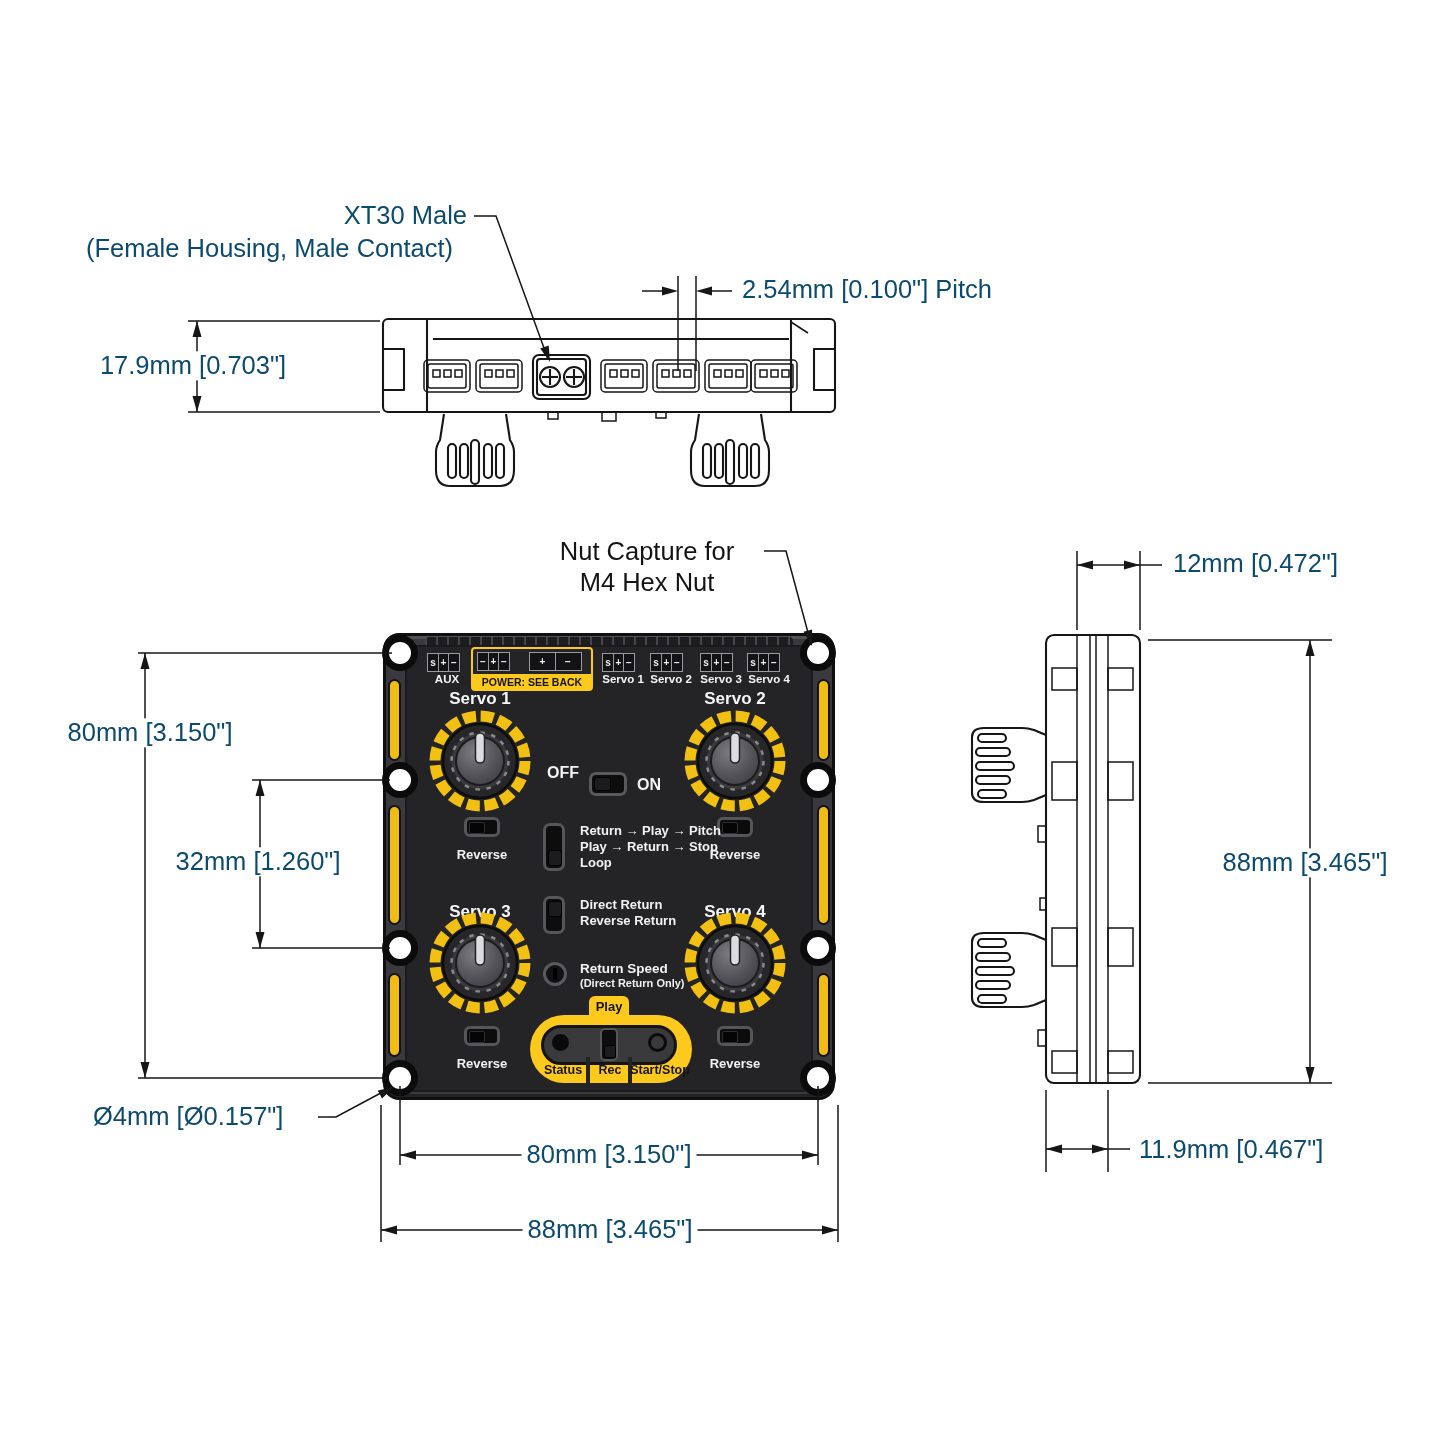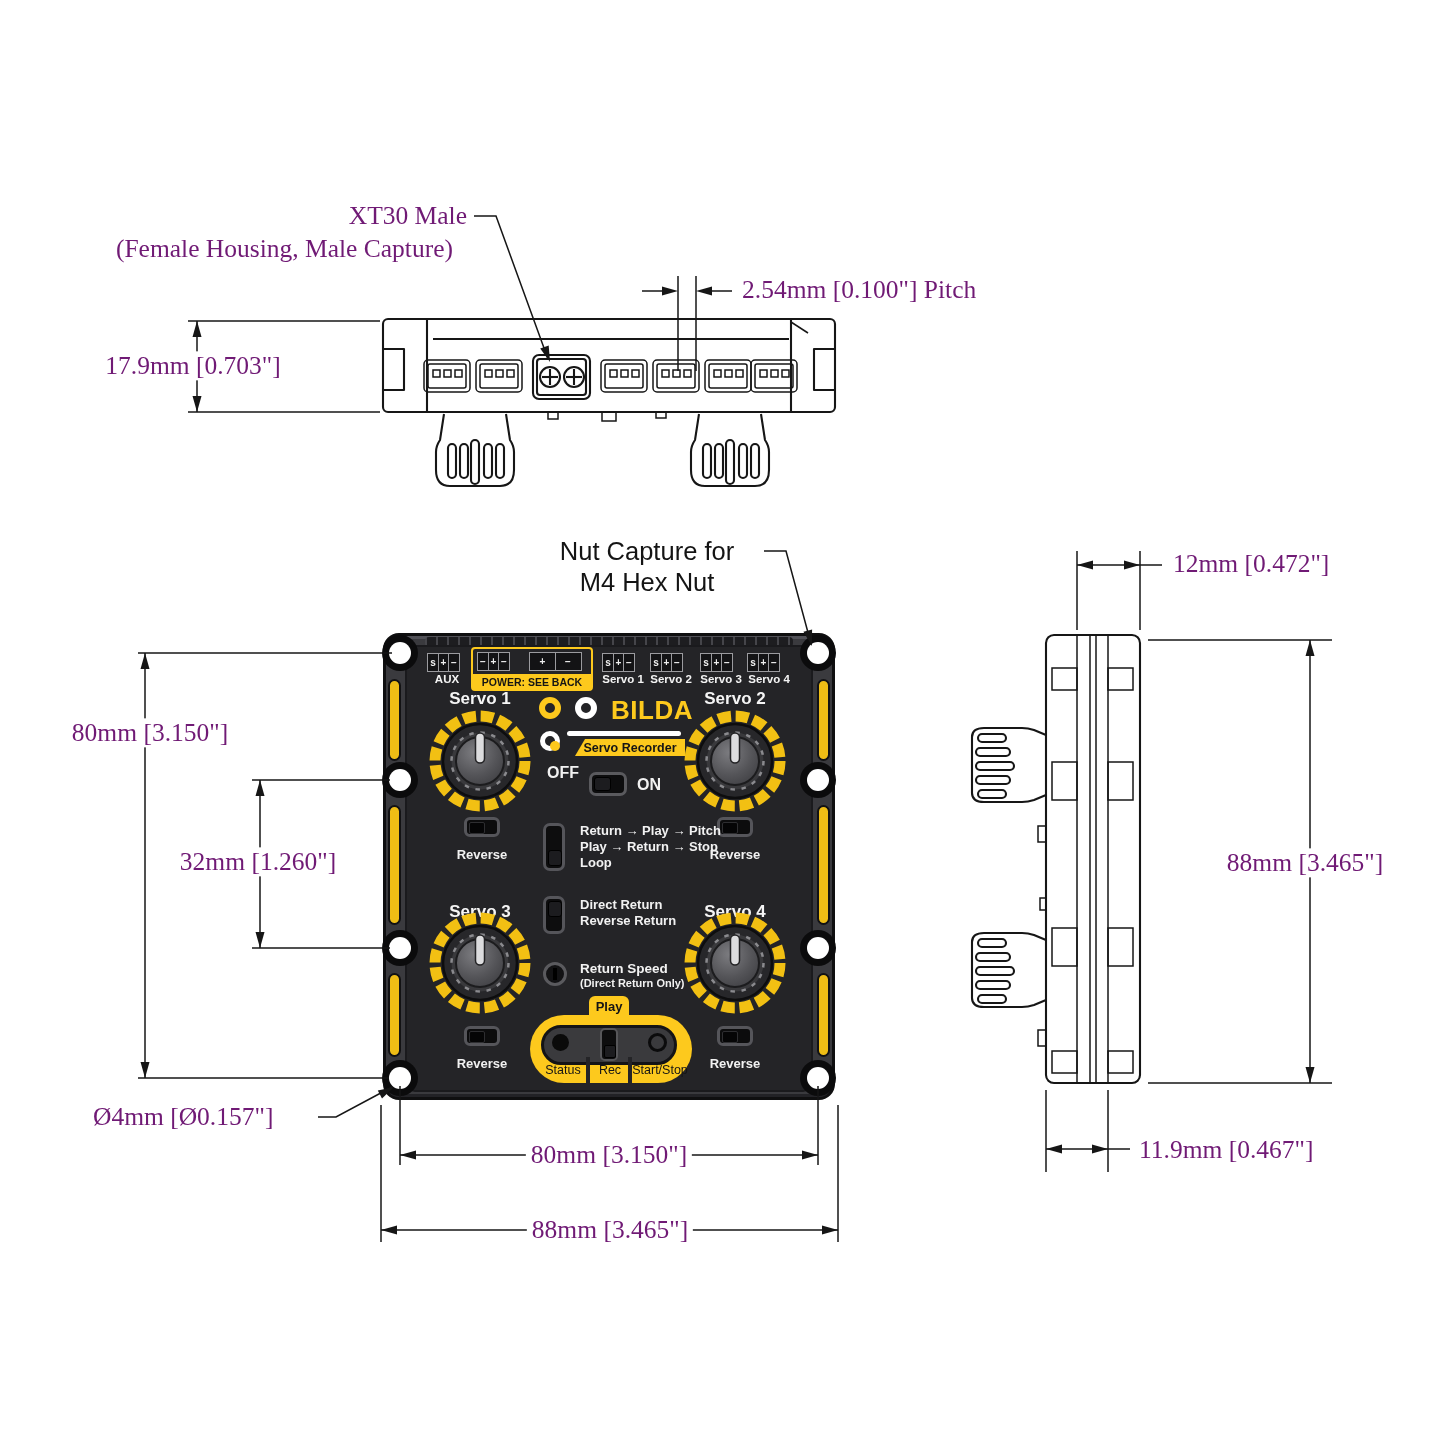--- a/index.html
+++ b/index.html
@@ -7,22 +7,22 @@
           font-family:"Liberation Sans",sans-serif;overflow:hidden;}
 
   
   svg.linework{position:absolute;left:0;top:0;z-index:2;pointer-events:none;}
   svg.linework .lw{stroke:#161616;stroke-width:2.1;fill:none;stroke-linejoin:round;}
   svg.linework .lwthin{stroke:#161616;stroke-width:1.5;fill:none;}
   svg.linework .dimln{stroke:#161616;stroke-width:1.5;fill:none;}
   svg.linework .arrow{fill:#161616;stroke:none;}
 
   
-  .dim{position:absolute;z-index:3;font-size:25.5px;color:#701a75;white-space:nowrap;
-       background:#fff;padding:0 5px;transform:translate(-50%,-50%);line-height:1.15;font-family:Liberation Serif, serif;}
+  .dim{position:absolute;z-index:3;font-size:25.5px;color:#0c4a6e;white-space:nowrap;
+       background:#fff;padding:0 5px;transform:translate(-50%,-50%);line-height:1.15;}
   .dim.al{transform:translate(0,-50%);}
   .dim.ar{transform:translate(-100%,-50%);text-align:right;}
   .dim.nobg{background:transparent;}
   .callout-block{position:absolute;z-index:3;font-size:25.5px;color:#141414;text-align:center;
        line-height:31px;white-space:nowrap;}
   .copyright{position:absolute;z-index:3;left:8px;top:1394px;font-size:17px;color:#3c3c3c;
        white-space:nowrap;letter-spacing:-0.2px;}
 
   
   .front{position:absolute;left:383px;top:633px;width:452px;height:467px;z-index:1;}
@@ -78,21 +78,21 @@
 
   .tbase{left:147px;top:382px;width:162px;height:68px;background:#fdc91d;border-radius:34px;}
   .ttab{left:206px;top:363px;width:40px;height:21px;background:#fdc91d;border-radius:6px 6px 0 0;
         color:#151515;font-size:13px;font-weight:bold;display:flex;align-items:center;justify-content:center;}
   .tpill{left:158px;top:392px;width:136px;height:40px;background:#3a3a3d;border:3px solid #141416;border-radius:21px;}
   .tled{left:169px;top:401px;width:17px;height:17px;border-radius:50%;background:#0a0a0a;}
   .trec{left:217px;top:395px;width:18px;height:33px;border:2.5px solid #57575a;border-radius:5px;background:#0d0d0e;}
   .trec::after{content:"";position:absolute;left:1.5px;bottom:1.5px;width:10px;height:11px;
         background:#1c1c1f;border:1px solid #000;border-radius:2px;}
   .tstop{left:265px;top:400px;width:19px;height:19px;border-radius:50%;border:3.5px solid #0b0b0c;background:#3a3a3d;}
-  .tlabel{color:#151515;font-size:12.5px;font-weight:normal;transform:translate(-50%,-50%);white-space:nowrap;}
+  .tlabel{color:#151515;font-size:12.5px;font-weight:bold;transform:translate(-50%,-50%);white-space:nowrap;}
   .tdiv{width:4px;height:26px;top:424px;background:#242427;}
 </style>
 </head>
 <body>
 
 <div class="canvas">
 
   <div class="front">
     <div class="front-body"></div>
     <div class="tickstrip"></div>
@@ -155,30 +155,20 @@
     </div>
     <div class="hdr" style="left:338px;">Servo 3</div>
 
     <div class="cellrow" style="left:364px;top:20px;">
       <div class="cell">s</div>
       <div class="cell">+</div>
       <div class="cell">−</div>
     </div>
     <div class="hdr" style="left:386px;">Servo 4</div>
 
-    <div class="logo">
-      <div class="ring" style="left:6px;top:4px;width:22px;height:22px;border:6px solid #fdc91d;"></div>
-      <div class="ring" style="left:42px;top:4px;width:22px;height:22px;border:6px solid #ffffff;"></div>
-      <div class="ring" style="left:7px;top:38px;width:20px;height:20px;border:5px solid #ffffff;">
-        <div class="ring" style="left:5px;top:5px;width:10px;height:10px;background:#fdc91d;"></div>
-      </div>
-      <div class="bilda">BILDA</div>
-      <div class="logoline"></div>
-      <div class="badge">Servo Recorder</div>
-    </div>
 
     <div class="klabel" style="left:97px;top:66px;">Servo 1</div>
     <div class="klabel" style="left:352px;top:66px;">Servo 2</div>
     <div class="klabel" style="left:97px;top:279px;">Servo 3</div>
     <div class="klabel" style="left:352px;top:279px;">Servo 4</div>
 
     <svg class="knob" style="left:45px;top:76px;" width="104" height="104" viewBox="0 0 104 104">
       <defs>
         <radialGradient id="kg" cx="38%" cy="32%" r="80%">
           <stop offset="0" stop-color="#7c7c80"></stop>
@@ -432,21 +422,21 @@
       <line class="dimln" x1="1046" y1="1090" x2="1046" y2="1172"></line>
       <line class="dimln" x1="1108" y1="1090" x2="1108" y2="1172"></line>
       <line class="dimln" x1="1046" y1="1149" x2="1108" y2="1149"></line>
       <polygon class="arrow" points="1046,1149 1062,1144.5 1062,1153.5"></polygon>
       <polygon class="arrow" points="1108,1149 1092,1144.5 1092,1153.5"></polygon>
       <line class="dimln" x1="1108" y1="1149" x2="1130" y2="1149"></line>
     </g>
   </svg>
 
   <div class="dim ar nobg" style="left:472px;top:216px;">XT30 Male</div>
-  <div class="dim ar nobg" style="left:458px;top:249px;">(Female Housing, Male Capture)</div>
+  <div class="dim ar nobg" style="left:458px;top:249px;">(Female Housing, Male Contact)</div>
   <div class="dim al nobg" style="left:737px;top:290px;">2.54mm [0.100"] Pitch</div>
   <div class="dim" style="left:193px;top:366px;">17.9mm [0.703"]</div>
 
   <div class="callout-block" style="left:532px;top:536px;width:230px;">
     <div>Nut Capture for</div>
     <div>M4 Hex Nut</div>
   </div>
 
   <div class="dim al nobg" style="left:1168px;top:564px;">12mm [0.472"]</div>
   <div class="dim" style="left:150px;top:733px;">80mm [3.150"]</div>

